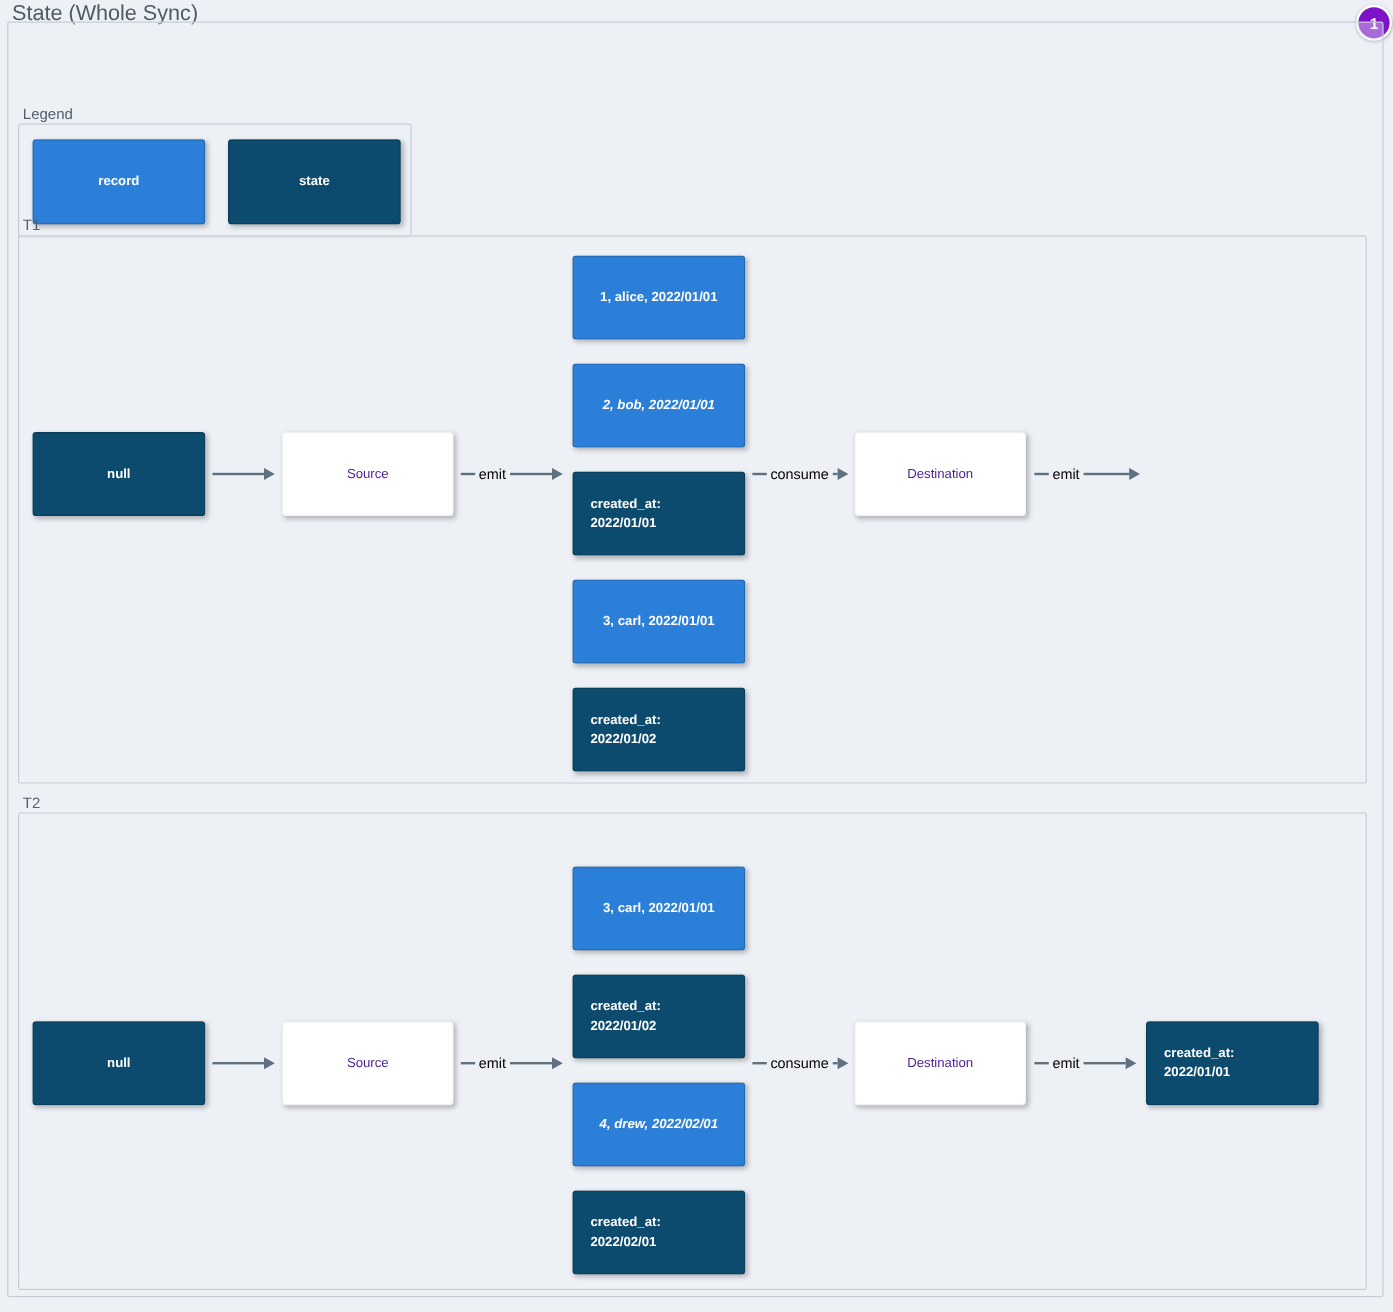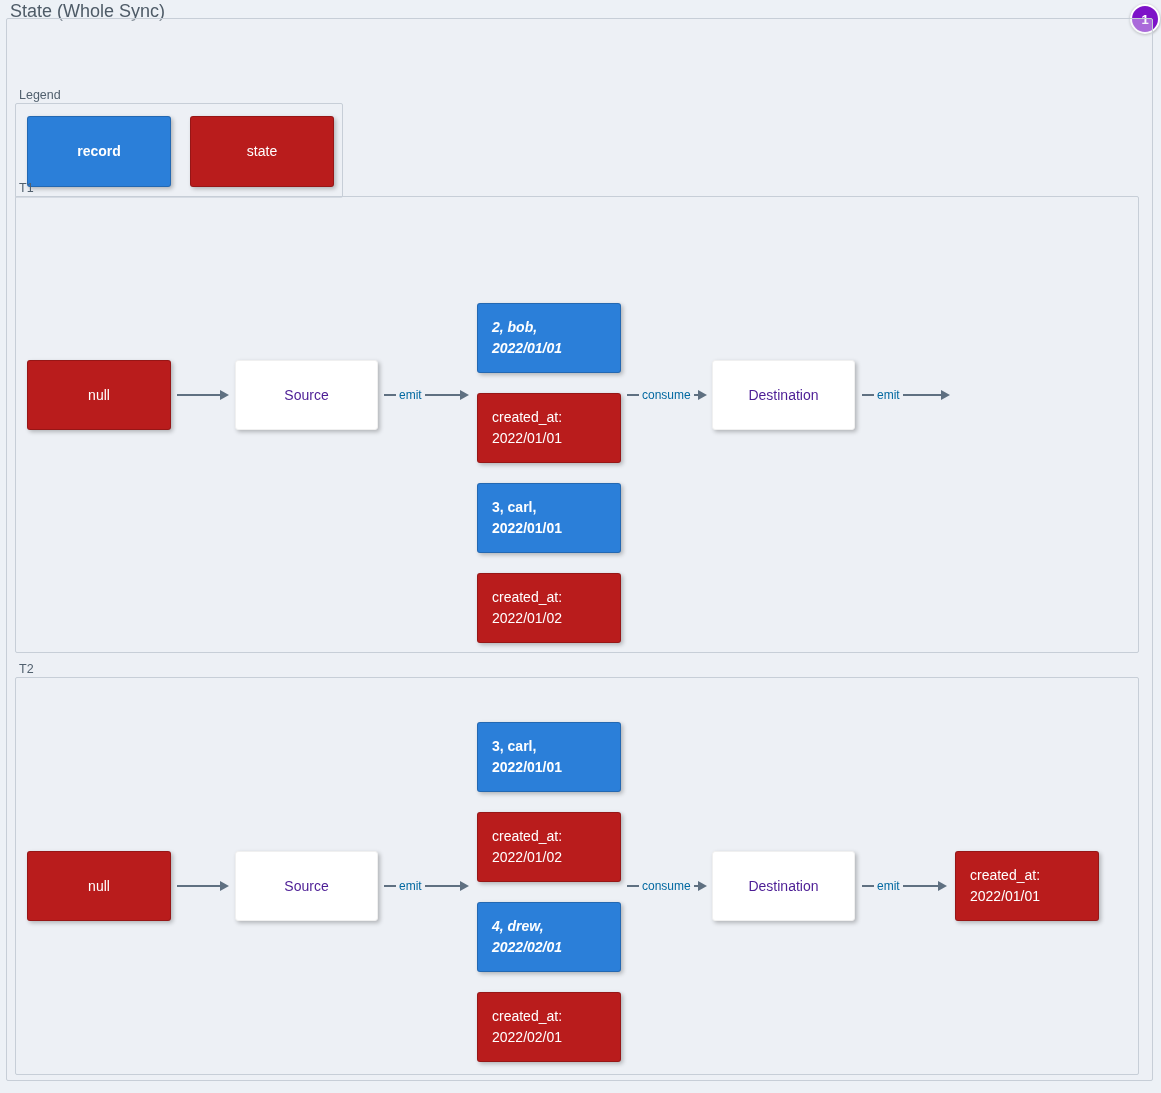--- a/index.html
+++ b/index.html
@@ -10,31 +10,31 @@
   .frame-label{position:absolute;top:-16px;left:3px;font-size:12.5px;color:#51606e;white-space:nowrap;}
 
   .outer-title{position:absolute;left:10px;top:1px;font-size:18px;color:#4e5b67;}
 
   .badge{position:absolute;left:1130px;top:4px;width:26px;height:26px;border-radius:50%;
          background:#7d12c8;border:2px solid #ffffff;box-shadow:0 1px 3px rgba(0,0,0,0.35);
          color:#fff;font-size:13px;font-weight:700;display:flex;align-items:center;justify-content:center;}
 
   .node{position:absolute;width:144px;height:70px;border-radius:3px;display:flex;align-items:center;
         justify-content:center;text-align:left;padding:6px 14px;box-sizing:border-box;
-        font-size:14px;line-height:1.5;box-shadow:2px 2px 4px rgba(0,0,0,0.25);}
+        font-size:11px;line-height:1.5;box-shadow:2px 2px 4px rgba(0,0,0,0.25);}
   .node.record{background:#2b7fd9;border:1px solid rgba(0,0,0,0.18);color:#ffffff;font-weight:700;}
-  .node.state{background:#b91c1c;border:1px solid rgba(0,0,0,0.18);color:#ffffff;font-weight:400;}
+  .node.state{background:#0c4a6e;border:1px solid rgba(0,0,0,0.18);color:#ffffff;font-weight:700;}
   .node.plain{background:#ffffff;border:1px solid #f0f0f0;color:#4c1d95;font-weight:400;width:143px;}
 
   .arrow{position:absolute;display:flex;align-items:center;height:14px;}
   .arrow .seg{height:2px;background:#5f7081;}
   .arrow .grow{flex:1;}
   .arrow .stub{flex:0 0 12px;}
   .arrow .head{width:0;height:0;border-left:9px solid #5f7081;border-top:5px solid transparent;border-bottom:5px solid transparent;}
-  .arrow .arrow-label{font-size:12px;color:#0369a1;margin:0 3px;white-space:nowrap;}
+  .arrow .arrow-label{font-size:12px;color:#000000;margin:0 3px;white-space:nowrap;}
 </style>
 </head>
 <body>
 
 <div class="canvas">
 
   <div class="outer-title">State (Whole Sync)</div>
   <div class="badge">1</div>
 
   <div class="frame" style="left:6px;top:18px;width:1145px;height:1061px;">
@@ -57,20 +57,21 @@
 
       <div class="node plain" style="left:219px;top:163px;">Source</div>
 
       <div class="arrow" style="left:368px;top:191px;width:85px;">
         <span class="seg stub"></span>
         <span class="arrow-label">emit</span>
         <span class="seg grow"></span>
         <span class="head"></span>
       </div>
 
+      <div class="node record" style="left:461px;top:16px;">1, alice, 2022/01/01</div>
       <div class="node record" style="left:461px;top:106px;font-style:italic;">2, bob, 2022/01/01</div>
       <div class="node state" style="left:461px;top:196px;">created_at: 2022/01/01</div>
       <div class="node record" style="left:461px;top:286px;">3, carl, 2022/01/01</div>
       <div class="node state" style="left:461px;top:376px;">created_at: 2022/01/02</div>
 
       <div class="arrow" style="left:611px;top:191px;width:80px;">
         <span class="seg stub"></span>
         <span class="arrow-label">consume</span>
         <span class="seg grow"></span>
         <span class="head"></span>

